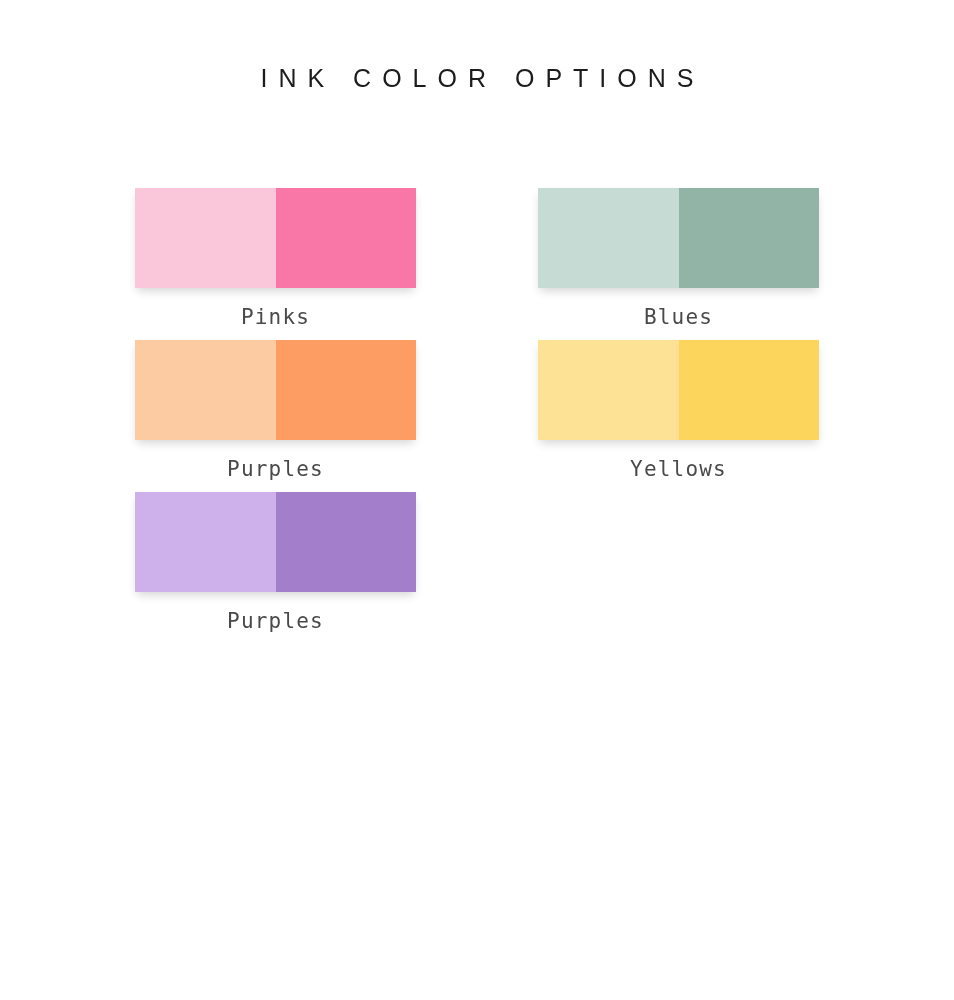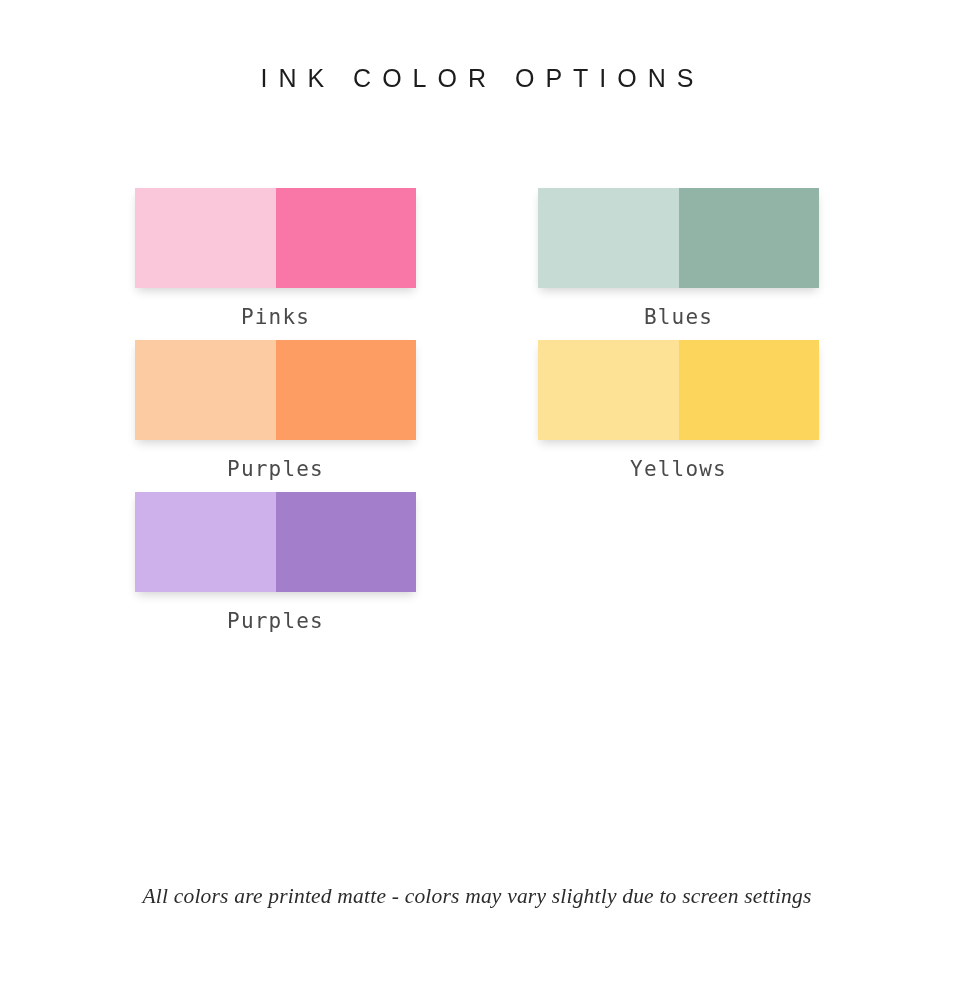--- a/index.html
+++ b/index.html
@@ -139,15 +139,14 @@
     <div class="swatch-cell">
       <div class="swatch">
         <div class="swatch-half" style="background-color: rgb(206, 177, 235);"></div>
         <div class="swatch-half" style="background-color: rgb(163, 127, 203);"></div>
       </div>
       <div class="swatch-label">Purples</div>
     </div>
 
   </div>
 
-  <div class="footer-note">All colors are printed matte - colors may vary slightly due to screen settings</div>
 
 </div>
 
 </body></html>

